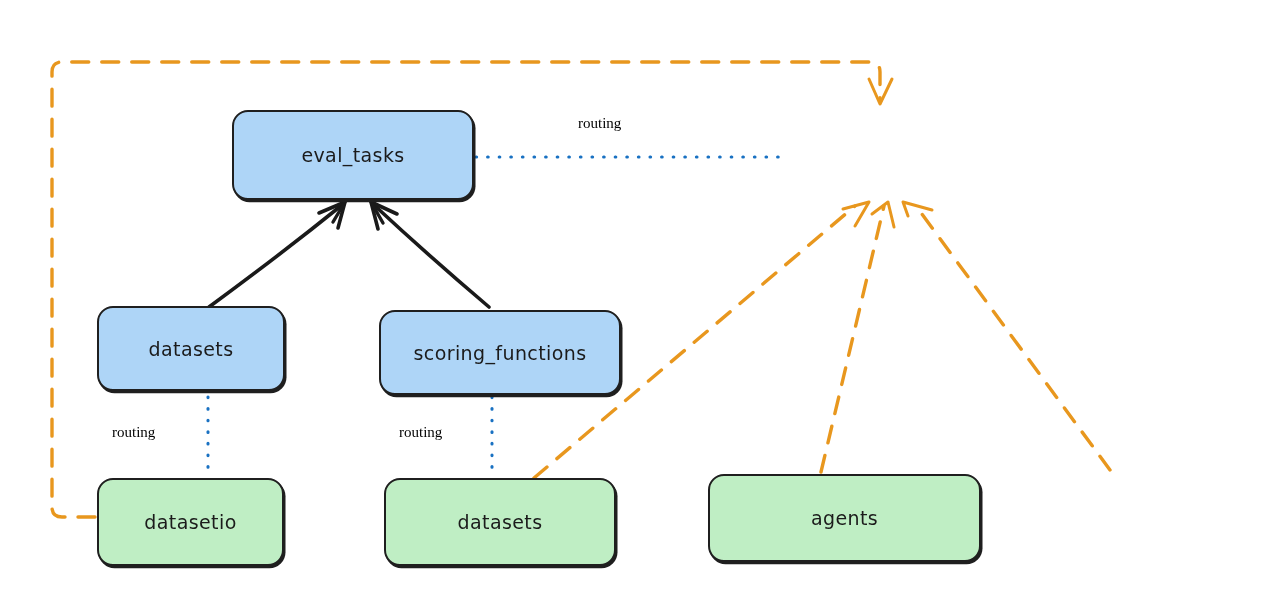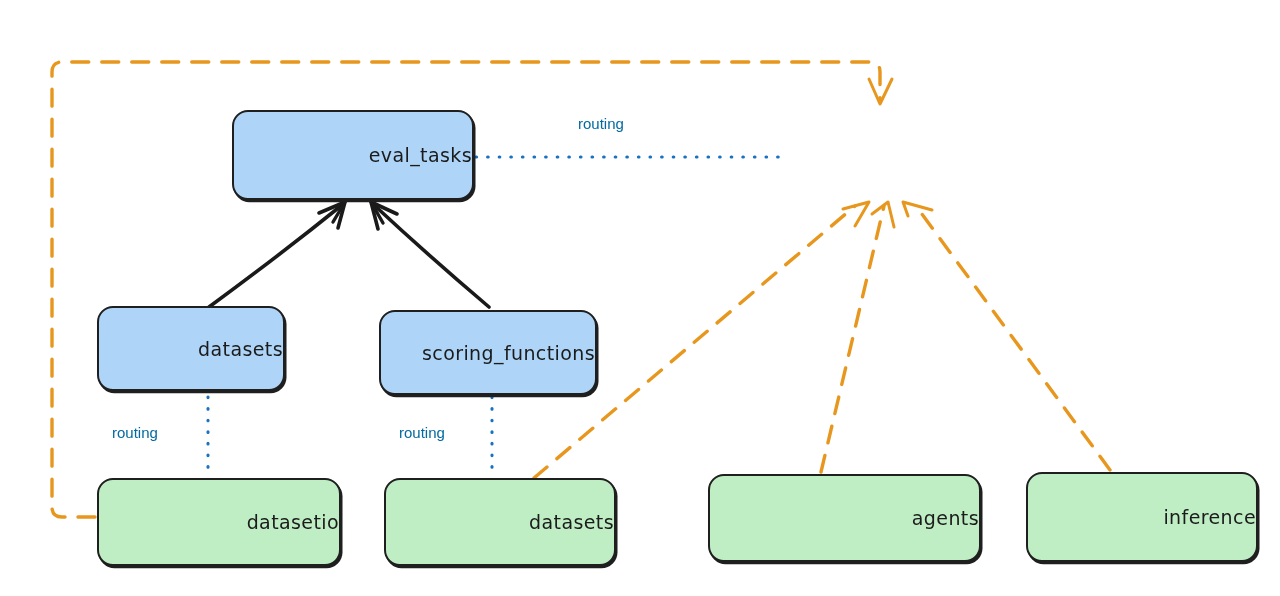--- a/index.html
+++ b/index.html
@@ -27,42 +27,42 @@
     width: 1280px;
     height: 596px;
   }
   .node {
     position: absolute;
     box-sizing: border-box;
     border: 2.6px solid #1f1f1f;
     border-radius: 16px;
     display: flex;
     align-items: center;
-    justify-content: flex-end;
+    justify-content: center;
     box-shadow: 1.5px 2.2px 0 0 #1f1f1f;
   }
   .node .node-label {
     font-family: "DejaVu Sans", sans-serif;
     font-size: 19px;
     color: #1b1b1b;
     letter-spacing: 0.4px;
     white-space: nowrap;
     text-align: center;
   }
   .node.api {
     background: #aed5f7;
   }
   .node.provider {
     background: #bfeec4;
   }
   .edge-label {
     position: absolute;
-    font-family: Liberation Sans, sans-serif;
+    font-family: Liberation Serif, serif;
     font-size: 15px;
-    color: #0369a1;
+    color: #000000;
     white-space: nowrap;
   }
 </style>
 </head>
 <body>
 
 <div id="canvas">
 
   <svg id="edges" viewBox="0 0 1280 596" width="1280" height="596" xmlns="http://www.w3.org/2000/svg">
 
@@ -113,39 +113,36 @@
 
   <div class="node api" style="left:232px; top:110px; width:242px; height:90px;">
     <span class="node-label">eval_tasks</span>
   </div>
 
 
   <div class="node api" style="left:97px; top:306px; width:188px; height:85px;">
     <span class="node-label">datasets</span>
   </div>
 
-  <div class="node api" style="left:379px; top:310px; width:218px; height:85px;">
+  <div class="node api" style="left:379px; top:310px; width:242px; height:85px;">
     <span class="node-label">scoring_functions</span>
   </div>
 
-  <div class="node provider" style="left:97px; top:478px; width:244px; height:88px;">
+  <div class="node provider" style="left:97px; top:478px; width:187px; height:88px;">
     <span class="node-label">datasetio</span>
   </div>
 
   <div class="node provider" style="left:384px; top:478px; width:232px; height:88px;">
     <span class="node-label">datasets</span>
   </div>
 
   <div class="node provider" style="left:708px; top:474px; width:273px; height:88px;">
     <span class="node-label">agents</span>
   </div>
 
-  <div class="node provider" style="left:1026px; top:472px; width:232px; height:90px;">
-    <span class="node-label">inference</span>
-  </div>
 
   <div class="edge-label" style="left:578px; top:115px;">routing</div>
 
   <div class="edge-label" style="left:112px; top:424px;">routing</div>
 
   <div class="edge-label" style="left:399px; top:424px;">routing</div>
 
 </div>
 
 </body></html>

